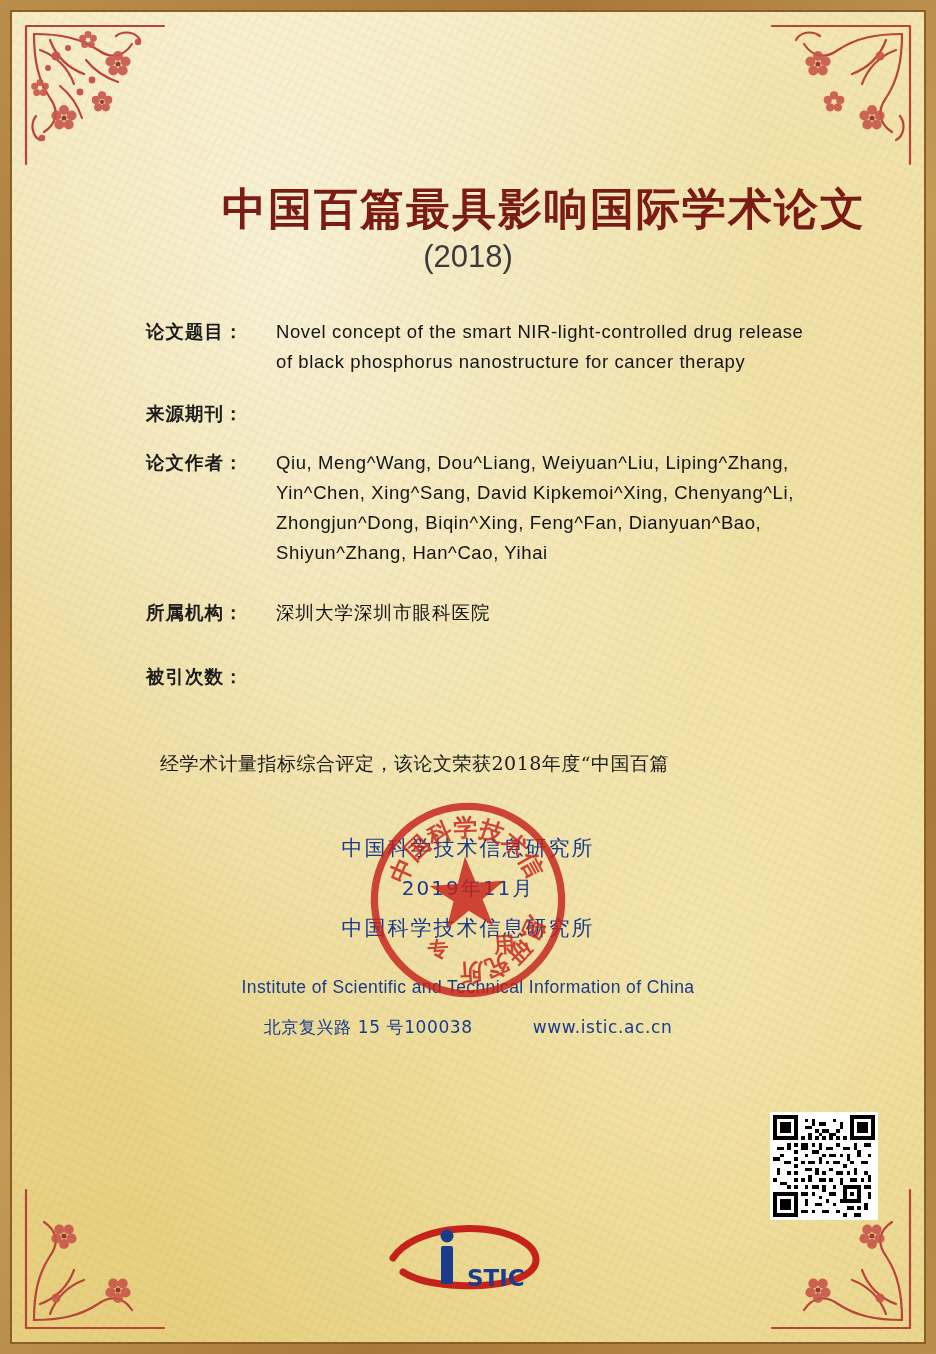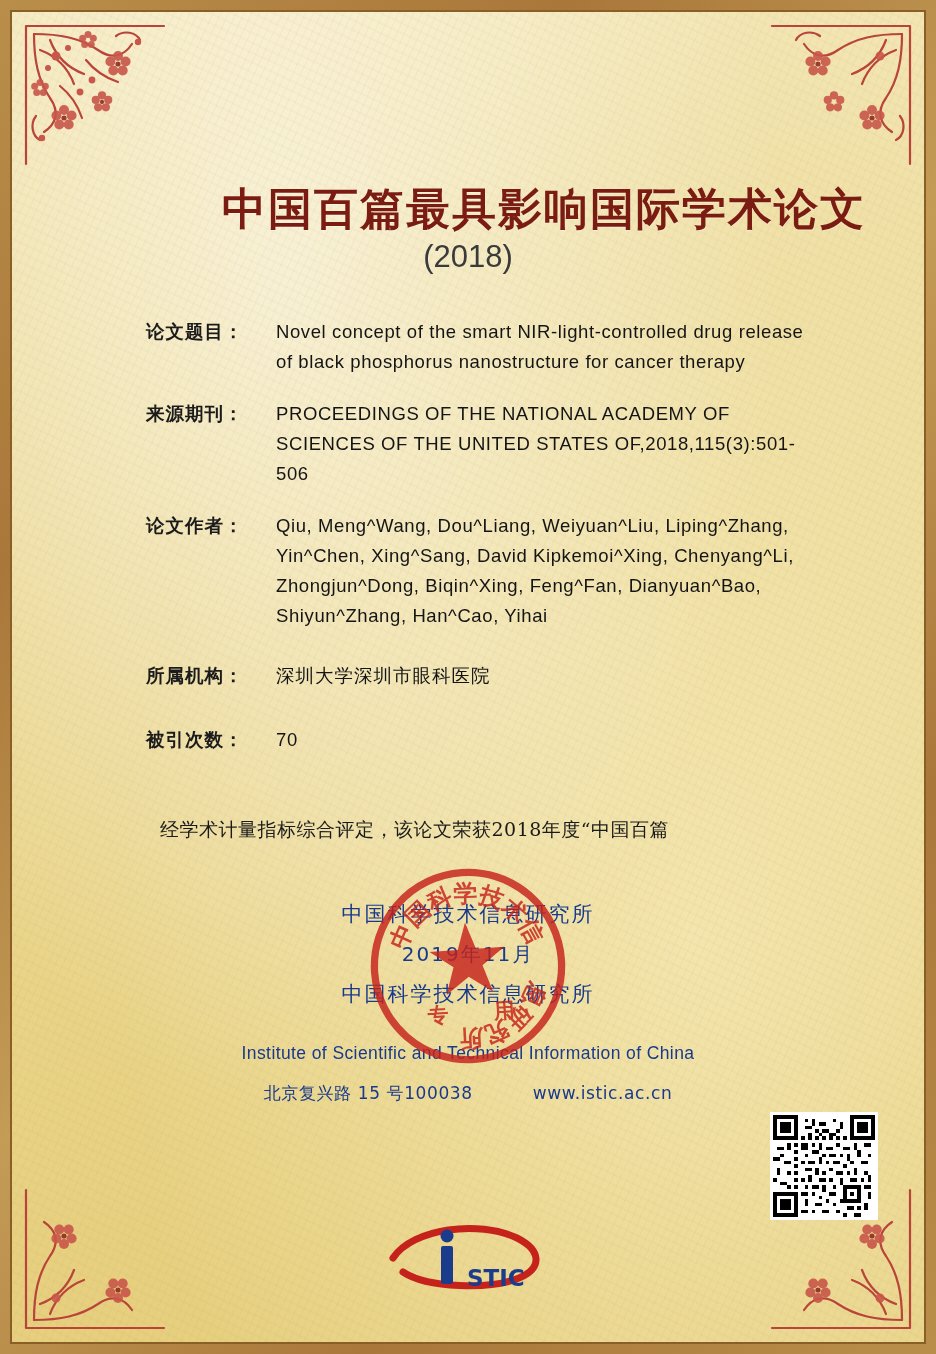--- a/index.html
+++ b/index.html
@@ -384,36 +384,34 @@
 
       <div class="fields">
 
         <div class="field-row">
           <div class="field-label">论文题目：</div>
           <div class="field-value">Novel concept of the smart NIR-light-controlled drug release of black phosphorus nanostructure for cancer therapy</div>
         </div>
 
         <div class="field-row">
           <div class="field-label">来源期刊：</div>
-          <div class="field-value">PROCEEDINGS OF THE NATIONAL ACADEMY OF SCIENCES OF THE UNITED STATES OF,2018,115(3):501-506</div>
         </div>
 
         <div class="field-row">
           <div class="field-label">论文作者：</div>
           <div class="field-value">Qiu, Meng^Wang, Dou^Liang, Weiyuan^Liu, Liping^Zhang, Yin^Chen, Xing^Sang, David Kipkemoi^Xing, Chenyang^Li, Zhongjun^Dong, Biqin^Xing, Feng^Fan, Dianyuan^Bao, Shiyun^Zhang, Han^Cao, Yihai</div>
         </div>
 
         <div class="field-row row-org">
           <div class="field-label">所属机构：</div>
           <div class="field-value cn">深圳大学深圳市眼科医院</div>
         </div>
 
         <div class="field-row row-cited">
           <div class="field-label">被引次数：</div>
-          <div class="field-value">70</div>
         </div>
 
       </div>
 
       <div class="statement">
         <span class="indent"></span><span>经学术计量指标综合评定，该论文荣获2018年度“中国百篇</span><br>
       </div>
 
       <div class="sig-block">
 

